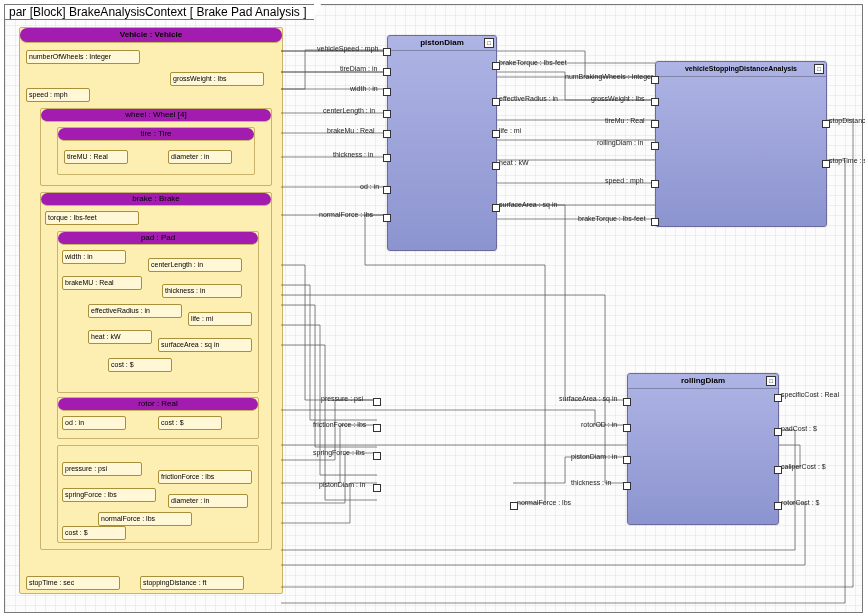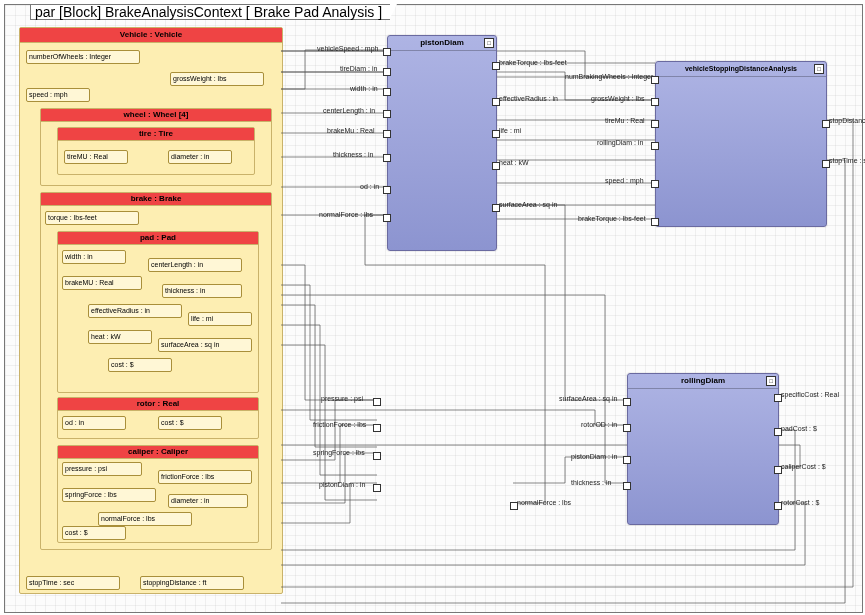--- a/index.html
+++ b/index.html
@@ -25,25 +25,24 @@
       #fcfcfc;
   }
   .frame-tab {
     position: absolute;
     left: -1px;
     top: -1px;
     padding: 1px 8px 1px 4px;
     background: #fff;
     border: 1px solid #777;
     border-right: none;
-    font-size: 14px;
+    font-size: 12px;
     line-height: 12px;
     height: 12px;
     white-space: nowrap;
-    margin-left: 26px;
   }
   .frame-tab::after {
     content: "";
     position: absolute;
     right: -7px;
     top: -1px;
     width: 0; height: 0;
     border-top: 14px solid #fff;
     border-right: 7px solid transparent;
   }
@@ -69,34 +68,35 @@
     border-radius: 2px;
   }
   .vehicle-box .title-bar {
     position: absolute;
     left: 0; top: 0; right: 0;
     height: 14px;
     text-align: center;
     font-weight: bold;
     line-height: 14px;
     border-bottom: 1px solid #c9b26a;
-    background: #ef4444;
+    background: #a21caf;
+    border-radius: 7px;
   }
   .nested {
     position: absolute;
     border: 1px solid #c9b26a;
     border-radius: 2px;
     background: #fdeeb2;
   }
   .nested .title-bar {
     position: absolute;
     left: 0; top: 0; right: 0;
     height: 12px;
     text-align: center;
-    font-weight: bold;
+    font-weight: normal;
     line-height: 12px;
     border-bottom: 1px solid #c9b26a;
   }
   .pin {
     position: absolute;
     width: 76px;
     height: 12px;
     border: 1px solid #a98f3a;
     background: #fff7d6;
     border-radius: 2px;
@@ -264,21 +264,20 @@
         <div class="pin w-60" style="left:50px;  top:126px">cost : $</div>
       </div>
 
       <div class="nested" style="left:16px; top:204px; width:200px; height:40px">
         <div class="title-bar">rotor : Real</div>
         <div class="pin w-60" style="left:4px;   top:18px">od : in</div>
         <div class="pin w-60" style="left:100px; top:18px">cost : $</div>
       </div>
 
       <div class="nested" style="left:16px; top:252px; width:200px; height:96px">
-        <div class="title-bar">caliper : Caliper</div>
         <div class="pin" style="left:4px;   top:16px">pressure : psi</div>
         <div class="pin w-90" style="left:100px; top:24px">frictionForce : lbs</div>
         <div class="pin w-90" style="left:4px;   top:42px">springForce : lbs</div>
         <div class="pin" style="left:110px; top:48px">diameter : in</div>
         <div class="pin w-90" style="left:40px;  top:66px">normalForce : lbs</div>
         <div class="pin w-60" style="left:4px;   top:80px">cost : $</div>
       </div>
     </div>
 
     <div class="pin w-90" style="left:6px;   top:548px">stopTime : sec</div>

